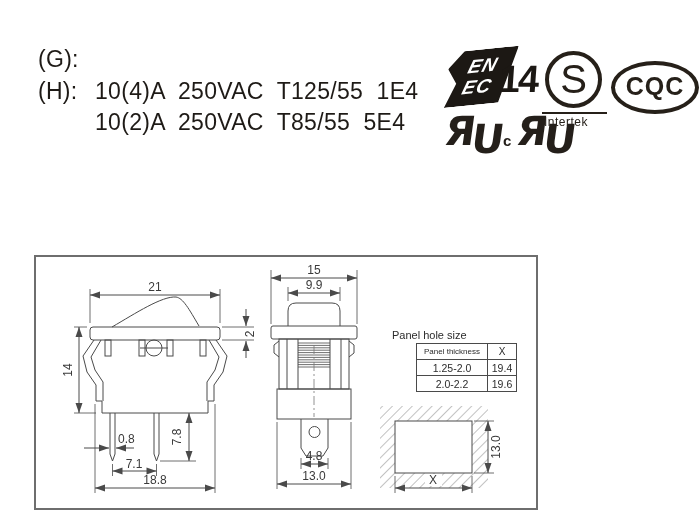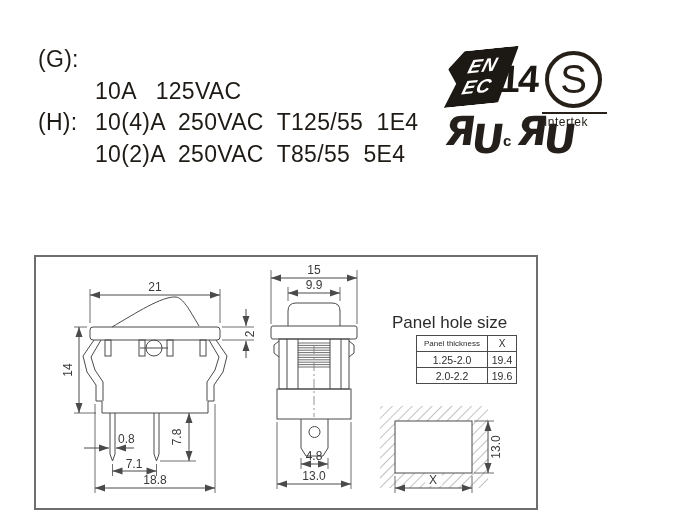--- a/index.html
+++ b/index.html
@@ -41,43 +41,39 @@
   .ul-u{display:inline-block;font-size:40px;transform:translateY(5px);margin-left:-3px;}
   .ul-c{position:absolute;left:503px;top:132px;font-size:15px;font-weight:bold;color:#241f1a;}
 
   
   .frame{position:absolute;left:34px;top:255px;width:500px;height:251px;border:2px solid #6e6e6e;}
   .frame svg{position:absolute;left:0;top:0;}
   svg text{fill:#3a3a3a;font-size:12px;font-family:"Liberation Sans",sans-serif;}
 
   
   .panel-table{position:absolute;left:388px;top:313px;color:#2c2c2c;}
-  .pt-title{font-size:17px;margin:0 0 2px 4px;color:#2c2c2c;}
+  .pt-title{font-size:11px;margin:16px 0 2px 4px;color:#2c2c2c;}
   .pt{border-collapse:collapse;margin-left:28px;}
   .pt td{border:1px solid #4a4a4a;text-align:center;height:15px;padding:0;
          font-size:10.5px;color:#2c2c2c;}
   .pt .c1{width:70px;}
   .pt .c2{width:28px;}
   .pt .hdr1{font-size:8px;}
   .pt .hdr2{font-size:10px;}
 </style>
 </head>
 <body>
 
 <div class="page">
 
   <div class="spec-rows">
     <div class="spec-row">
       <span class="spec-label">(G):</span>
     </div>
     <div class="spec-row">
-      <span class="spec-label"></span>
-      <span class="spec-text">10A   125VAC</span>
-    </div>
-    <div class="spec-row">
       <span class="spec-label">(H):</span>
       <span class="spec-text">10(4)A  250VAC  T125/55  1E4</span>
     </div>
     <div class="spec-row">
       <span class="spec-label"></span>
       <span class="spec-text">10(2)A  250VAC  T85/55  5E4</span>
     </div>
   </div>
 
   <div class="enec">
@@ -91,20 +87,23 @@
   </div>
 
   <div class="intertek">
     <div class="intertek-circle">
       <span class="intertek-s">S</span>
     </div>
     <div class="intertek-line"></div>
     <div class="intertek-label">Intertek</div>
   </div>
 
+  <div class="cqc">
+    <div class="cqc-text">CQC</div>
+  </div>
 
   <div class="ul-mark ul-1">
     <span class="ul-r">Я</span><span class="ul-u">U</span>
   </div>
   <div class="ul-c">c</div>
   <div class="ul-mark ul-2">
     <span class="ul-r">Я</span><span class="ul-u">U</span>
   </div>
 
   <div class="frame">

